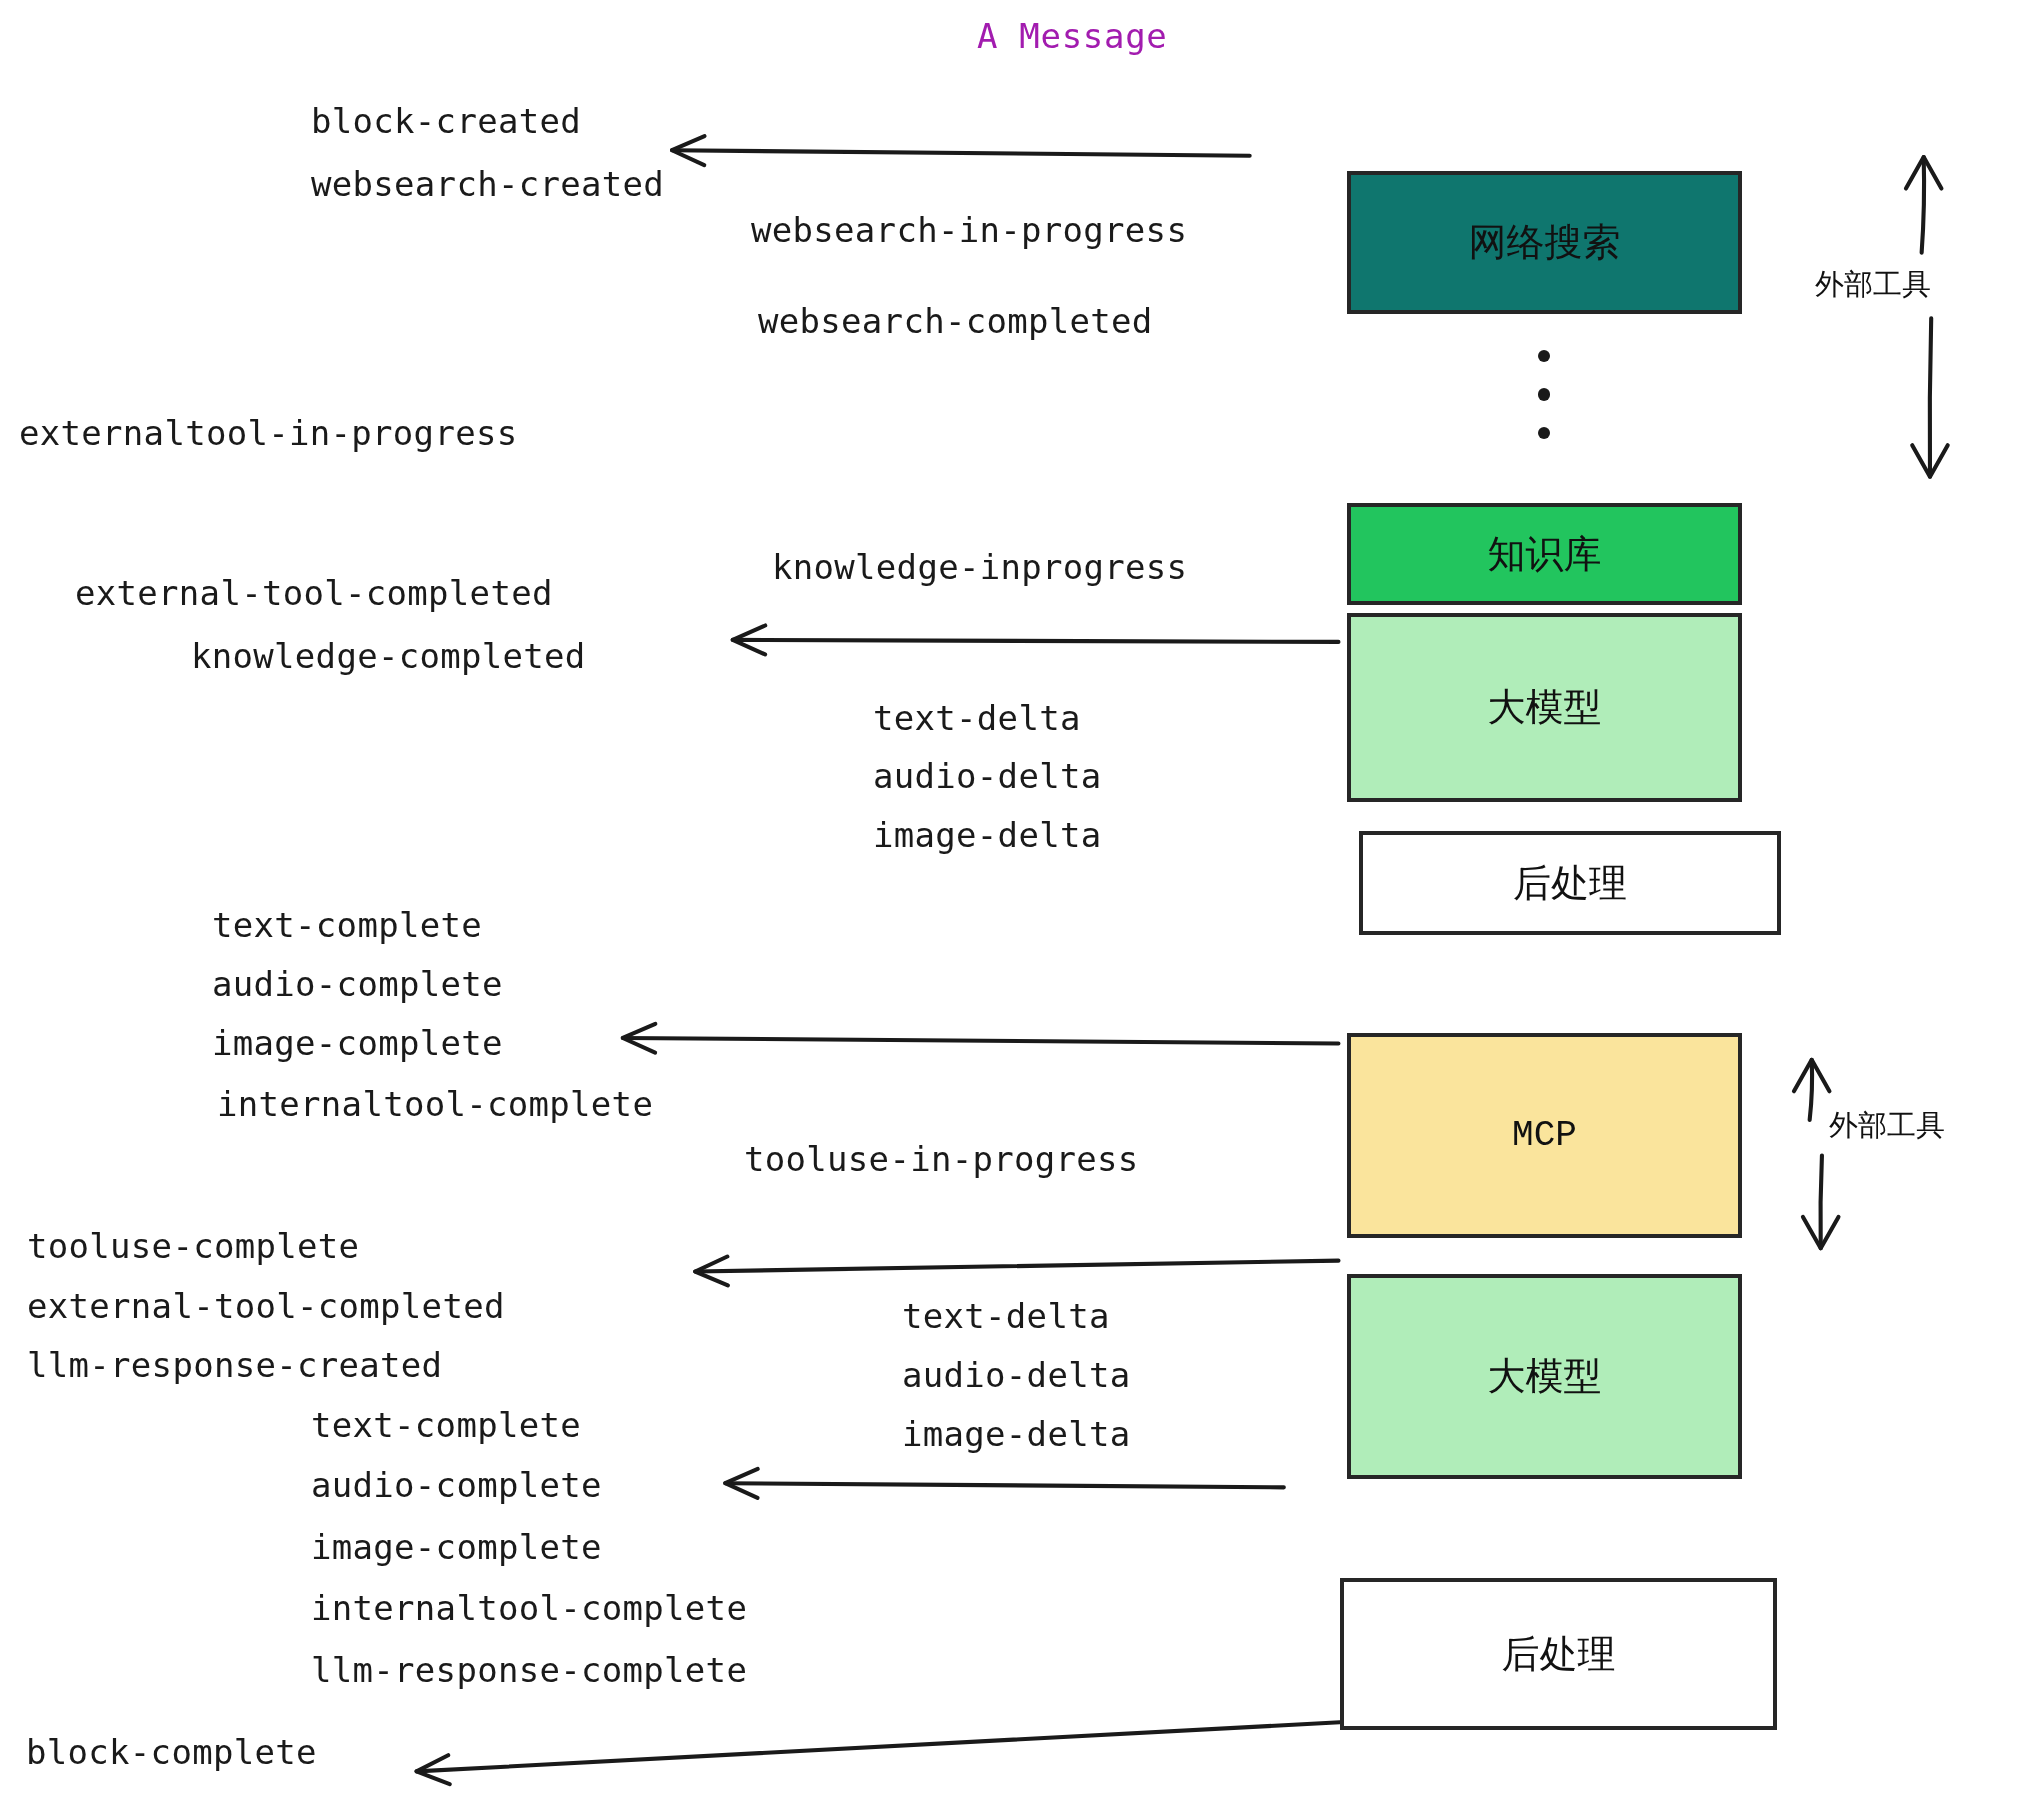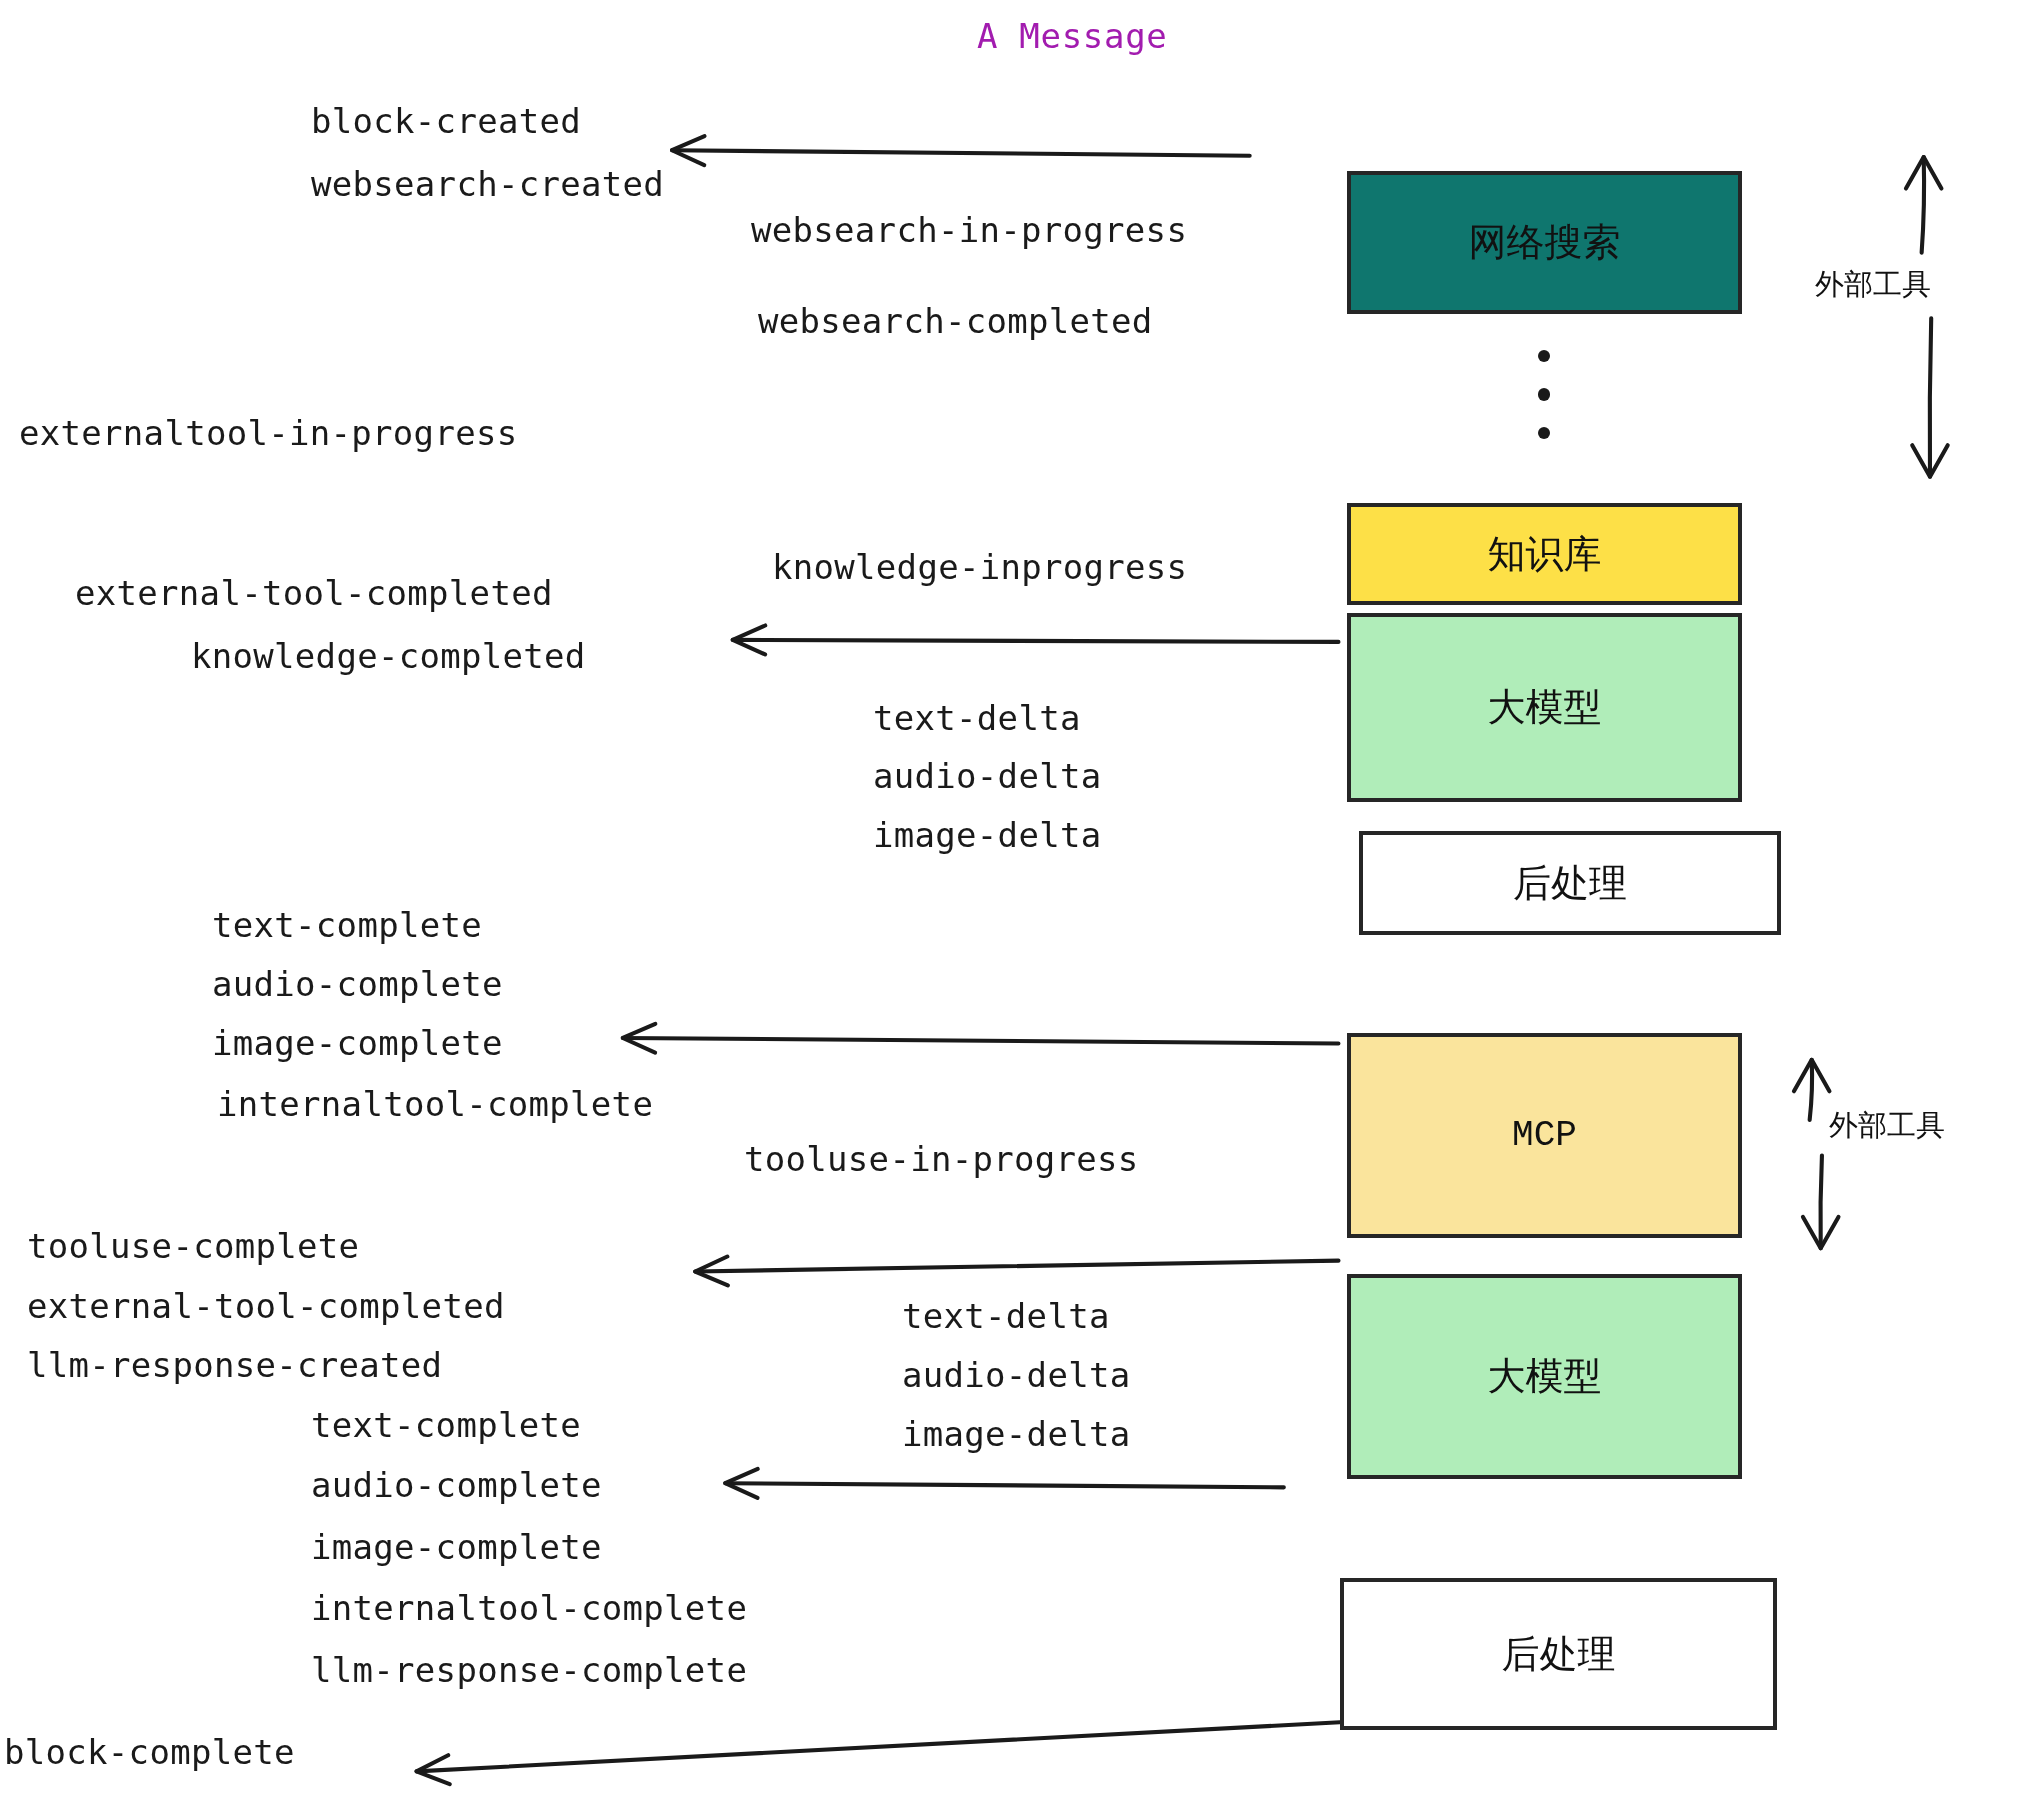--- a/index.html
+++ b/index.html
@@ -128,21 +128,21 @@
           <path d="M 2668 1692 Q 2665 1760 2666.2 1828"></path>
           <path d="M 2640.2 1782 L 2666.2 1828 L 2692.2 1782"></path>
         </g>
       </g>
   </svg>
 
   <div id="nodes-host">
       <div class="node-box" style="left: 1347px; top: 171px; width: 395px; height: 143px; background: #0f766e;">
         <span>网络搜索</span>
       </div>
-      <div class="node-box" style="left: 1347px; top: 503px; width: 395px; height: 102px; background: #fde047;">
+      <div class="node-box" style="left: 1347px; top: 503px; width: 395px; height: 102px; background: #22c55e;">
         <span>知识库</span>
       </div>
       <div class="node-box" style="left: 1347px; top: 613px; width: 395px; height: 189px; background: rgb(176, 237, 185);">
         <span>大模型</span>
       </div>
       <div class="node-box" style="left: 1359px; top: 831px; width: 422px; height: 104px; background: rgb(255, 255, 255);">
         <span>后处理</span>
       </div>
       <div class="node-box mono" style="left: 1347px; top: 1033px; width: 395px; height: 205px; background: rgb(250, 228, 156);">
         <span>MCP</span>
@@ -176,21 +176,21 @@
       <div class="evt" style="left: 27px; top: 1289px;">external-tool-completed</div>
       <div class="evt" style="left: 27px; top: 1348px;">llm-response-created</div>
       <div class="evt" style="left: 902px; top: 1299px;">text-delta</div>
       <div class="evt" style="left: 902px; top: 1358px;">audio-delta</div>
       <div class="evt" style="left: 902px; top: 1417px;">image-delta</div>
       <div class="evt" style="left: 311px; top: 1408px;">text-complete</div>
       <div class="evt" style="left: 311px; top: 1468px;">audio-complete</div>
       <div class="evt" style="left: 311px; top: 1530px;">image-complete</div>
       <div class="evt" style="left: 311px; top: 1591px;">internaltool-complete</div>
       <div class="evt" style="left: 311px; top: 1653px;">llm-response-complete</div>
-      <div class="evt" style="left: 4px; top: 1735px;">block-complete</div>
+      <div class="evt" style="left: 26px; top: 1735px;">block-complete</div>
     </div>
 
   <div id="sidelabels-host">
       <div class="sidelabel" style="left: 1815px; top: 265px;">外部工具</div>
       <div class="sidelabel" style="left: 1829px; top: 1106px;">外部工具</div>
     </div>
 
   <div class="vdots" id="ellipsis" style="left: 1538px; top: 350px;">
       <i></i>
       <i></i>

